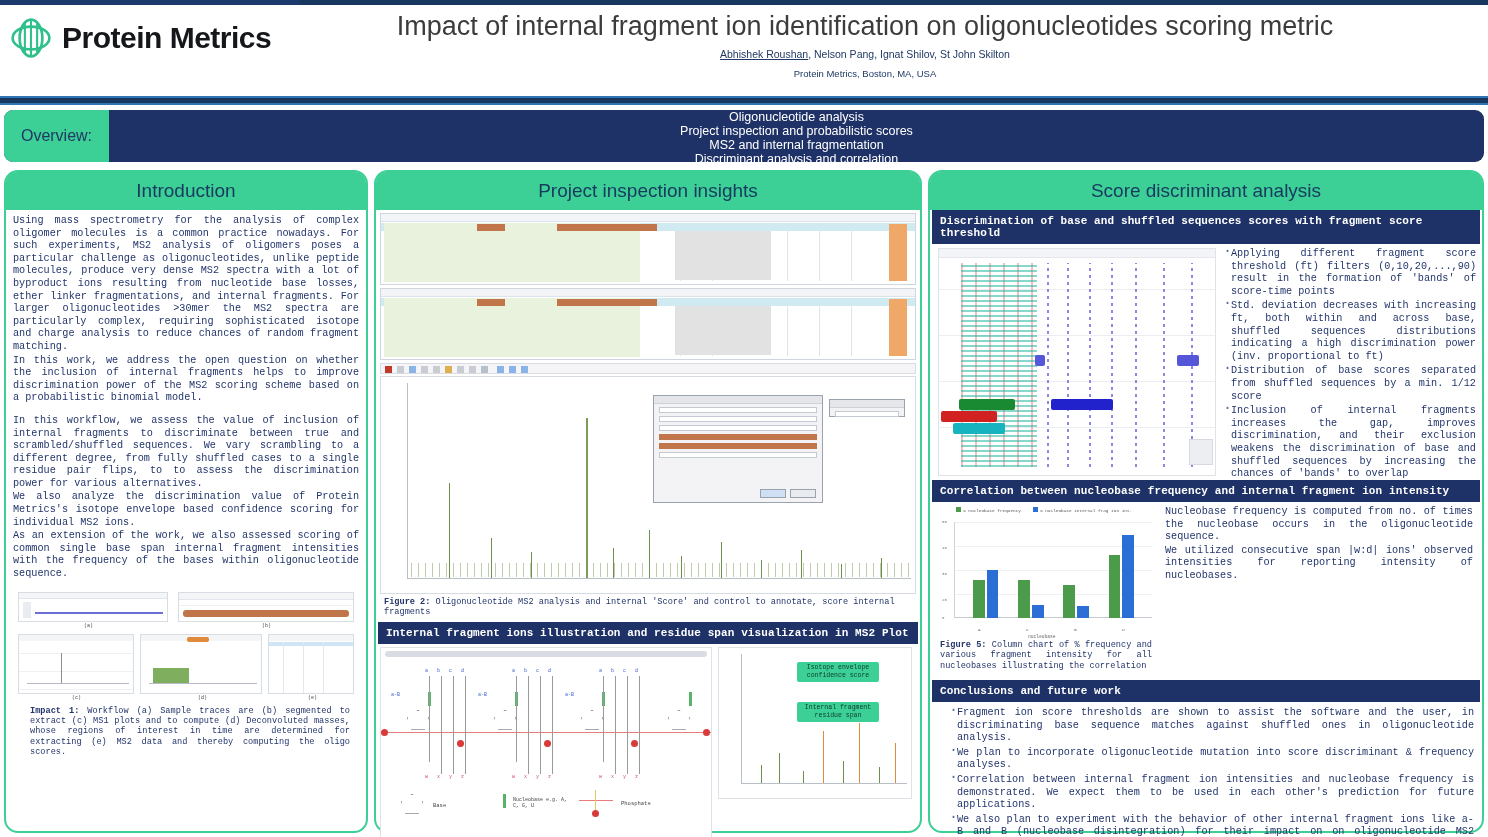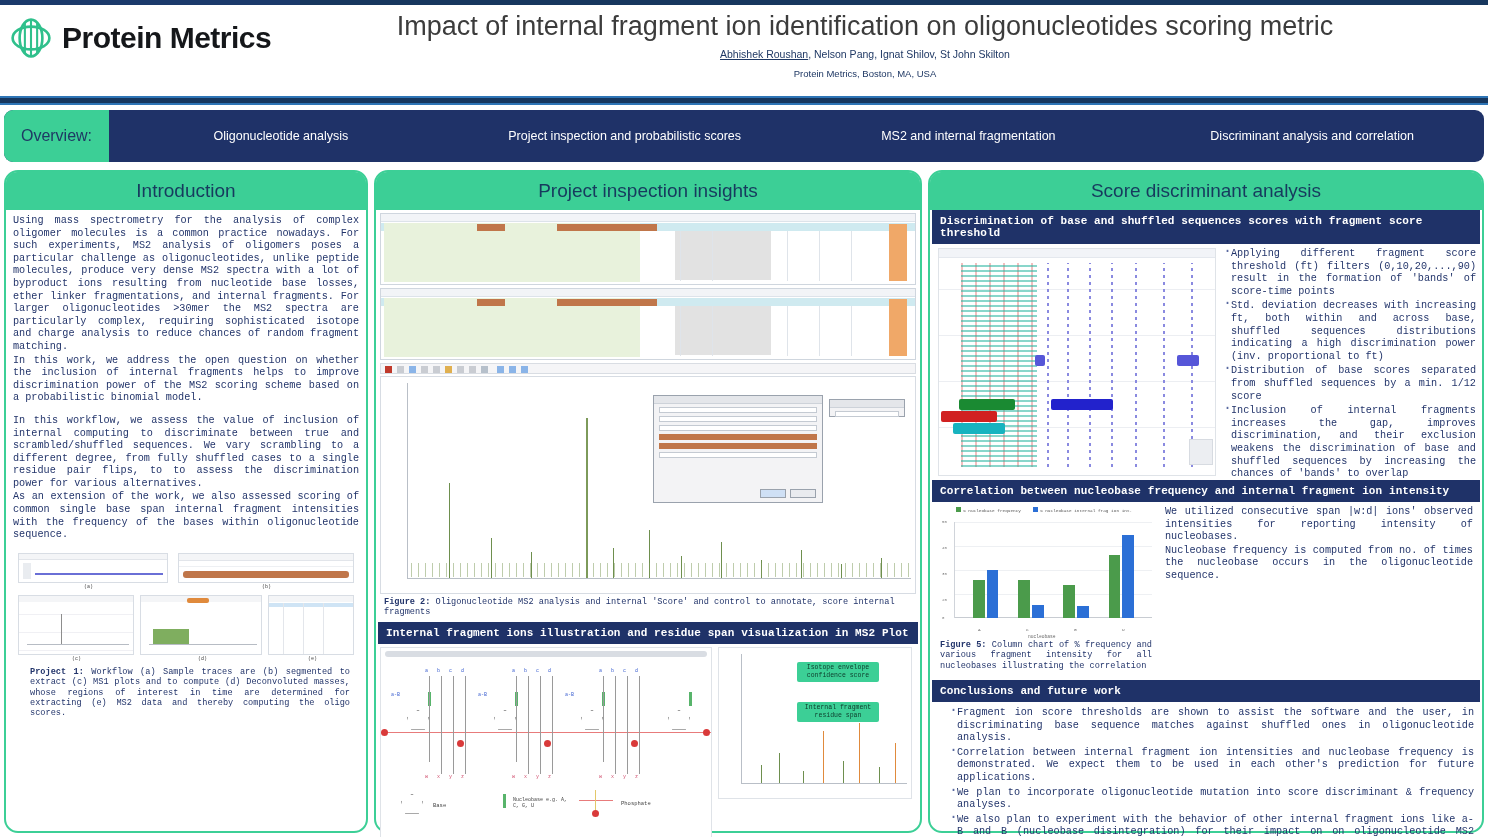--- a/index.html
+++ b/index.html
@@ -29,21 +29,21 @@
   
   .band-div { position:absolute; left:0; top:96px; width:1488px; height:9px;
               background:#17375e; border-top:2px solid #2e75b6; border-bottom:2px solid #2e75b6; }
 
   
   .navbar { position:absolute; left:4px; top:110px; width:1480px; height:52px;
             background:#1f3268; border-radius:9px; }
   .nav-overview { position:absolute; left:0px; top:0px; width:105px; height:52px;
                   background:#3ccf96; border-radius:9px 0 0 9px; display:flex; align-items:center;
                   justify-content:center; color:#1f3864; font-size:16px; }
-  .nav-items { position:absolute; left:105px; top:0; right:0; height:52px; display:flex; align-items:center; }
+  .nav-items { position:absolute; left:105px; top:0; right:0; height:52px; display:flex; align-items:center;flex-direction:column; }
   .nav-item { flex:1; text-align:center; color:#fff; font-size:12.5px; }
 
   
   .col { position:absolute; top:170px; border:2px solid #3ccf96; border-radius:14px; background:#fff; }
   .col-left  { left:4px;   width:364px; height:663px; }
   .col-mid   { left:374px; width:548px; height:663px; }
   .col-right { left:928px; width:556px; height:663px; }
   .col-head { height:38px; background:#3ccf96; border-radius:11px 11px 0 0;
               display:flex; align-items:center; justify-content:center;
               color:#173a5e; font-size:19px; }
@@ -174,21 +174,22 @@
     <div class="col-head">Introduction</div>
     <div class="col-body">
 
       <div class="para">
         <p>Using mass spectrometry for the analysis of complex oligomer molecules is a common practice nowadays. For such experiments, MS2 analysis of oligomers poses a particular challenge as oligonucleotides, unlike peptide molecules, produce very dense MS2 spectra with a lot of byproduct ions resulting from nucleotide base losses, ether linker fragmentations, and internal fragments. For larger oligonucleotides &gt;30mer the MS2 spectra are particularly complex, requiring sophisticated isotope and charge analysis to reduce chances of random fragment matching.</p>
         <p>In this work, we address the open question on whether the inclusion of internal fragments helps to improve discrimination power of the MS2 scoring scheme based on a probabilistic binomial model.</p>
       </div>
 
 
       <div class="para">
-        <p>In this workflow, we assess the value of inclusion of internal computing to discriminate between true and scrambled/shuffled sequences. We vary scrambling to a different degree, from fully shuffled cases to a single residue pair flips, to to assess the discrimination power for various alternatives.</p>
+        <p>In this workflow, we assess the value of inclusion of internal fragments to discriminate between true and scrambled/shuffled sequences. We vary scrambling to a different degree, from fully shuffled cases to a single residue pair flips, to to assess the discrimination power for various alternatives.</p>
+        <p>We also analyze the discrimination value of Protein Metrics's isotope envelope based confidence scoring for individual MS2 ions.</p>
         <p>As an extension of the work, we also assessed scoring of common single base span internal fragment intensities with the frequency of the bases within oligonucleotide sequence.</p>
       </div>
 
       <div style="position:relative; margin:4px 6px 0 6px; height:150px;">
 
         <div class="mockbox" style="position:absolute;left:6px;top:2px;width:150px;height:30px;">
           <div style="height:6px;background:#f4f5f7;border-bottom:1px solid #e2e5ea;"></div>
           <div style="position:absolute;left:4px;top:9px;width:8px;bottom:3px;background:#e9ecf0;"></div>
           <div style="position:absolute;left:16px;top:19px;right:4px;height:2px;background:#6a6fd6;"></div>
         </div>
@@ -219,21 +220,21 @@
         <div class="mockbox" style="position:absolute;left:256px;top:44px;width:86px;height:60px;">
           <div style="height:6px;background:#f4f5f7;"></div>
           <div style="position:absolute;left:0;right:0;top:7px;height:4px;background:#cfe4f5;"></div>
           <div style="position:absolute;left:14px;top:7px;width:1px;bottom:0;background:#e3e6eb;"></div>
           <div style="position:absolute;left:34px;top:7px;width:1px;bottom:0;background:#e3e6eb;"></div>
           <div style="position:absolute;left:54px;top:7px;width:1px;bottom:0;background:#e3e6eb;"></div>
         </div>
         <div style="position:absolute;left:296px;top:105px;font-size:5px;color:#444;">(e)</div>
 
         <div class="cap" style="position:absolute;left:18px;top:116px;width:320px;">
-          <b>Project 1:</b><span> Workflow (a) Sample traces are (b) segmented to extract (c) MS1 plots and to compute (d) Deconvoluted masses, whose regions of interest in time are determined for extracting (e) MS2 data and thereby computing the oligo scores.</span>
+          <b>Impact 1:</b><span> Workflow (a) Sample traces are (b) segmented to extract (c) MS1 plots and to compute (d) Deconvoluted masses, whose regions of interest in time are determined for extracting (e) MS2 data and thereby computing the oligo scores.</span>
         </div>
       </div>
 
     </div>
   </div>
 
   <div class="col col-mid">
     <div class="col-head">Project inspection insights</div>
     <div class="col-body">
 
@@ -508,30 +509,30 @@
           <div style="position:absolute;left:136px;bottom:2px;font-size:4.4px;color:#666;">G</div>
           <div style="position:absolute;left:184px;bottom:2px;font-size:4.4px;color:#666;">U</div>
         </div>
         <div style="position:absolute;left:98px;top:132px;font-size:4.6px;color:#666;">nucleobase</div>
 
         <div class="cap" style="position:absolute;left:10px;top:138px;width:212px;">
           <b>Figure 5:</b><span> Column chart of % frequency and various fragment intensity for all nucleobases illustrating the correlation</span>
         </div>
 
         <div class="para" style="position:absolute;left:228px;top:2px;right:2px;padding-top:2px;">
+          <p>Nucleobase frequency is computed from no. of times the nucleobase occurs in the oligonucleotide sequence.</p>
           <p>We utilized consecutive span |w:d| ions' observed intensities for reporting intensity of nucleobases.</p>
-          <p>Nucleobase frequency is computed from no. of times the nucleobase occurs in the oligonucleotide sequence.</p>
         </div>
       </div>
 
       <div class="sub-head" style="margin:0 2px;">Conclusions and future work</div>
 
       <ul class="bul" style="padding:5px 8px 0 16px;">
         <li>Fragment ion score thresholds are shown to assist the software and the user, in discriminating base sequence matches against shuffled ones in oligonucleotide analysis.</li>
+        <li>We plan to incorporate oligonucleotide mutation into score discriminant &amp; frequency analyses.</li>
         <li>Correlation between internal fragment ion intensities and nucleobase frequency is demonstrated. We expect them to be used in each other's prediction for future applications.</li>
-        <li>We plan to incorporate oligonucleotide mutation into score discriminant &amp; frequency analyses.</li>
         <li>We also plan to experiment with the behavior of other internal fragment ions like a-B and B (nucleobase disintegration) for their impact on on oligonucleotide MS2 scores.</li>
       </ul>
 
     </div>
   </div>
 
 </div>
 
 </body></html>

